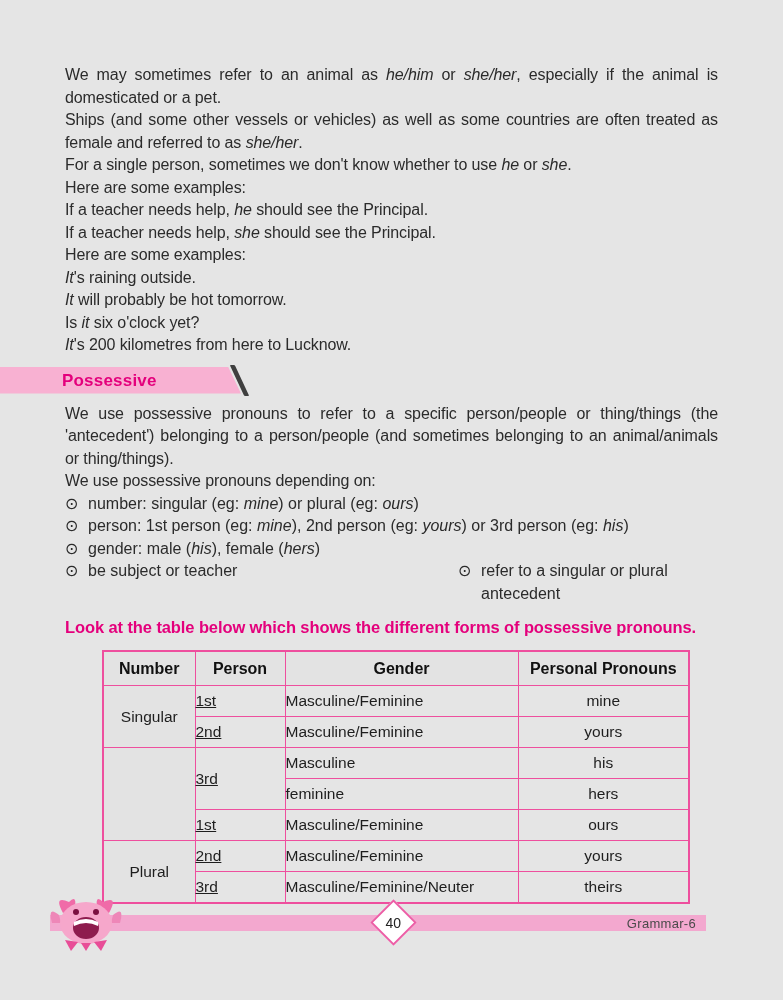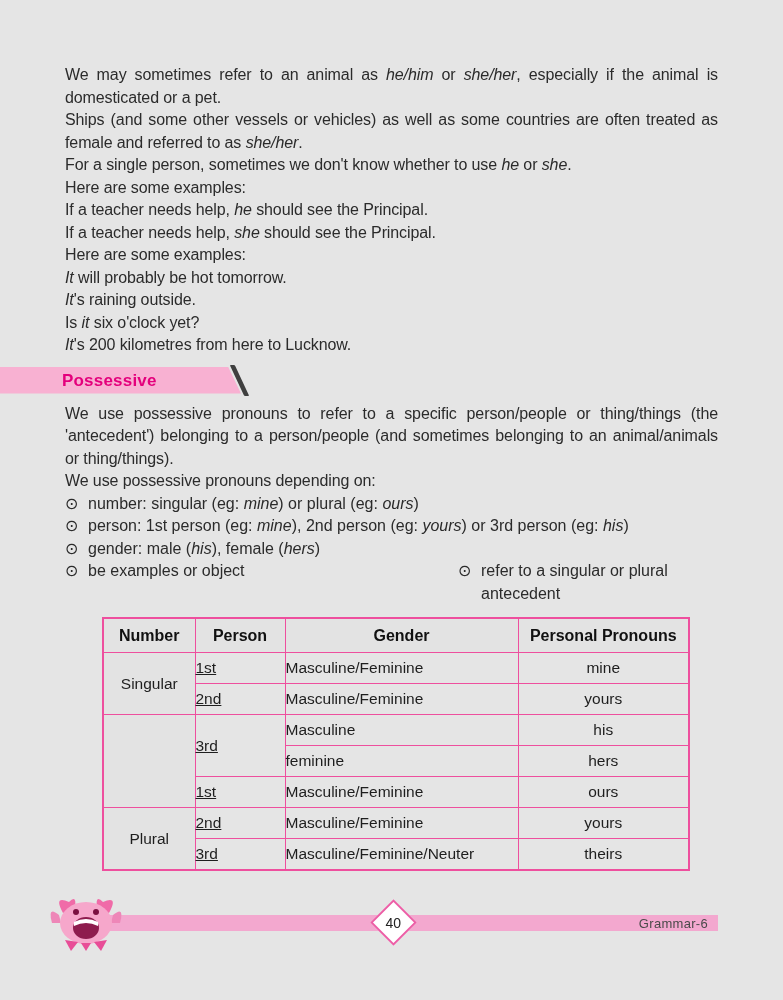--- a/index.html
+++ b/index.html
@@ -58,21 +58,21 @@
   }
   table.pronouns td { height:30px; font-size:15.5px; color:#1e1e1e; padding:0; }
   td.cell-number { background:#e3e3e3; text-align:center; }
   td.cell-person { padding-left:14px;text-decoration:underline; }
   td.cell-gender { padding-left:9px; }
   td.cell-pronoun { text-align:center; }
 
   
   .footer { position:absolute; left:0; top:893px; width:783px; height:75px; }
   .footer-bar {
-    position:absolute; left:62px; top:22px; width:656px; height:16px;
+    position:absolute; left:50px; top:22px; width:656px; height:16px;
     background:#f3a8cf; display:flex; align-items:center; justify-content:flex-end;
   }
   .book-label { font-size:13px; color:#4a4a4a; padding-right:10px; letter-spacing:0.3px; }
   .page-diamond {
     position:absolute; left:377px; top:13px; width:33px; height:33px;
     background:#fff; border:2px solid #ec5ea6; transform:rotate(45deg);
     display:flex; align-items:center; justify-content:center; box-sizing:border-box;
   }
   .page-diamond span { transform:rotate(-45deg); font-size:14px; color:#222; }
   .mascot { position:absolute; left:45px; top:0; }
@@ -83,22 +83,22 @@
 <div class="page">
   <div class="body-text">
 
     <p class="line"><span>We may sometimes refer to an animal as </span><i>he/him</i><span> or </span><i>she/her</i><span>, especially if the animal is domesticated or a pet.</span></p>
     <p class="line"><span>Ships (and some other vessels or vehicles) as well as some countries are often treated as female and referred to as </span><i>she/her</i><span>.</span></p>
     <p class="line"><span>For a single person, sometimes we don't know whether to use </span><i>he</i><span> or </span><i>she</i><span>.</span></p>
     <p class="line"><span>Here are some examples:</span></p>
     <p class="line"><span>If a teacher needs help, </span><i>he</i><span> should see the Principal.</span></p>
     <p class="line"><span>If a teacher needs help, </span><i>she</i><span> should see the Principal.</span></p>
     <p class="line"><span>Here are some examples:</span></p>
+    <p class="line"><i>It</i><span>'s raining outside.</span></p>
     <p class="line"><i>It</i><span> will probably be hot tomorrow.</span></p>
-    <p class="line"><i>It</i><span>'s raining outside.</span></p>
     <p class="line"><span>Is </span><i>it</i><span> six o'clock yet?</span></p>
     <p class="line"><i>It</i><span>'s 200 kilometres from here to Lucknow.</span></p>
 
     <div class="section-banner-row">
       <div class="banner-bg">
         <h2 class="banner-title">Possessive Pronouns</h2>
       </div>
       <div class="banner-slash"></div>
     </div>
 
@@ -115,28 +115,29 @@
     </div>
     <div class="bullet-row">
       <span class="bullet-glyph">⊙</span>
       <span class="bullet-text"><span>gender: male (</span><i>his</i><span>), female (</span><i>hers</i><span>)</span></span>
     </div>
 
 
     <div class="bullet-cols">
       <div class="bullet-row first">
         <span class="bullet-glyph">⊙</span>
-        <span class="bullet-text"><span>be examples or object</span></span>
+        <span class="bullet-text"><span>be subject or teacher</span></span>
       </div>
       <div class="bullet-row">
         <span class="bullet-glyph">⊙</span>
         <span class="bullet-text"><span>refer to a singular or plural antecedent</span></span>
       </div>
     </div>
 
+    <p class="table-lead">Look at the table below which shows the different forms of possessive pronouns.</p>
 
     <table class="pronouns">
       <colgroup>
         <col style="width:92px">
           <col style="width:90px">
           <col style="width:233px">
           <col style="width:171px">
       </colgroup>
       <thead>
         <tr>

